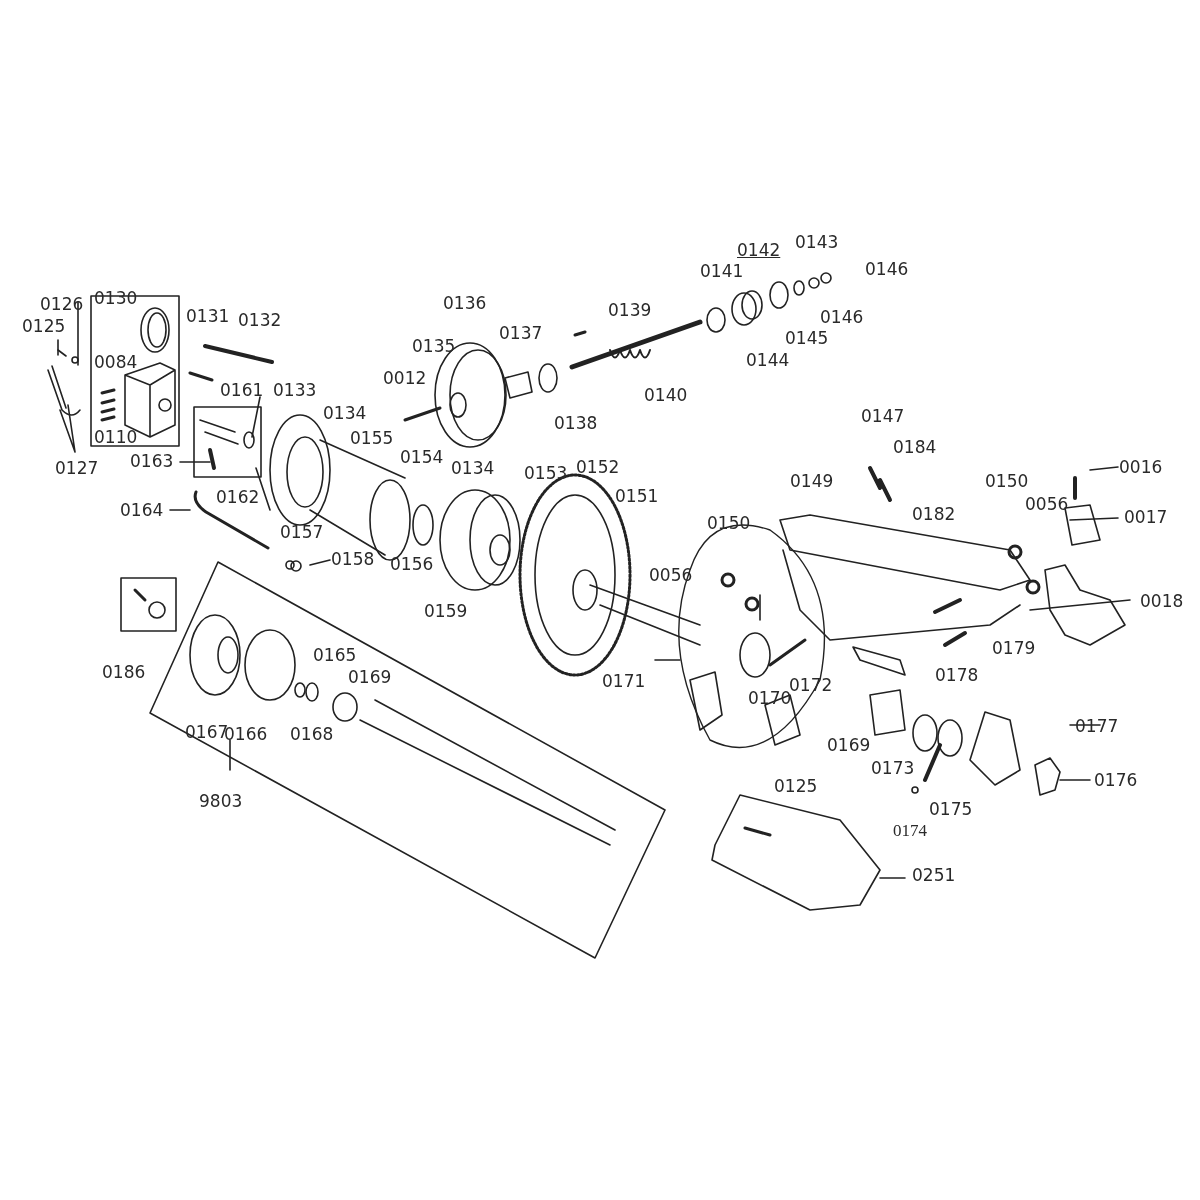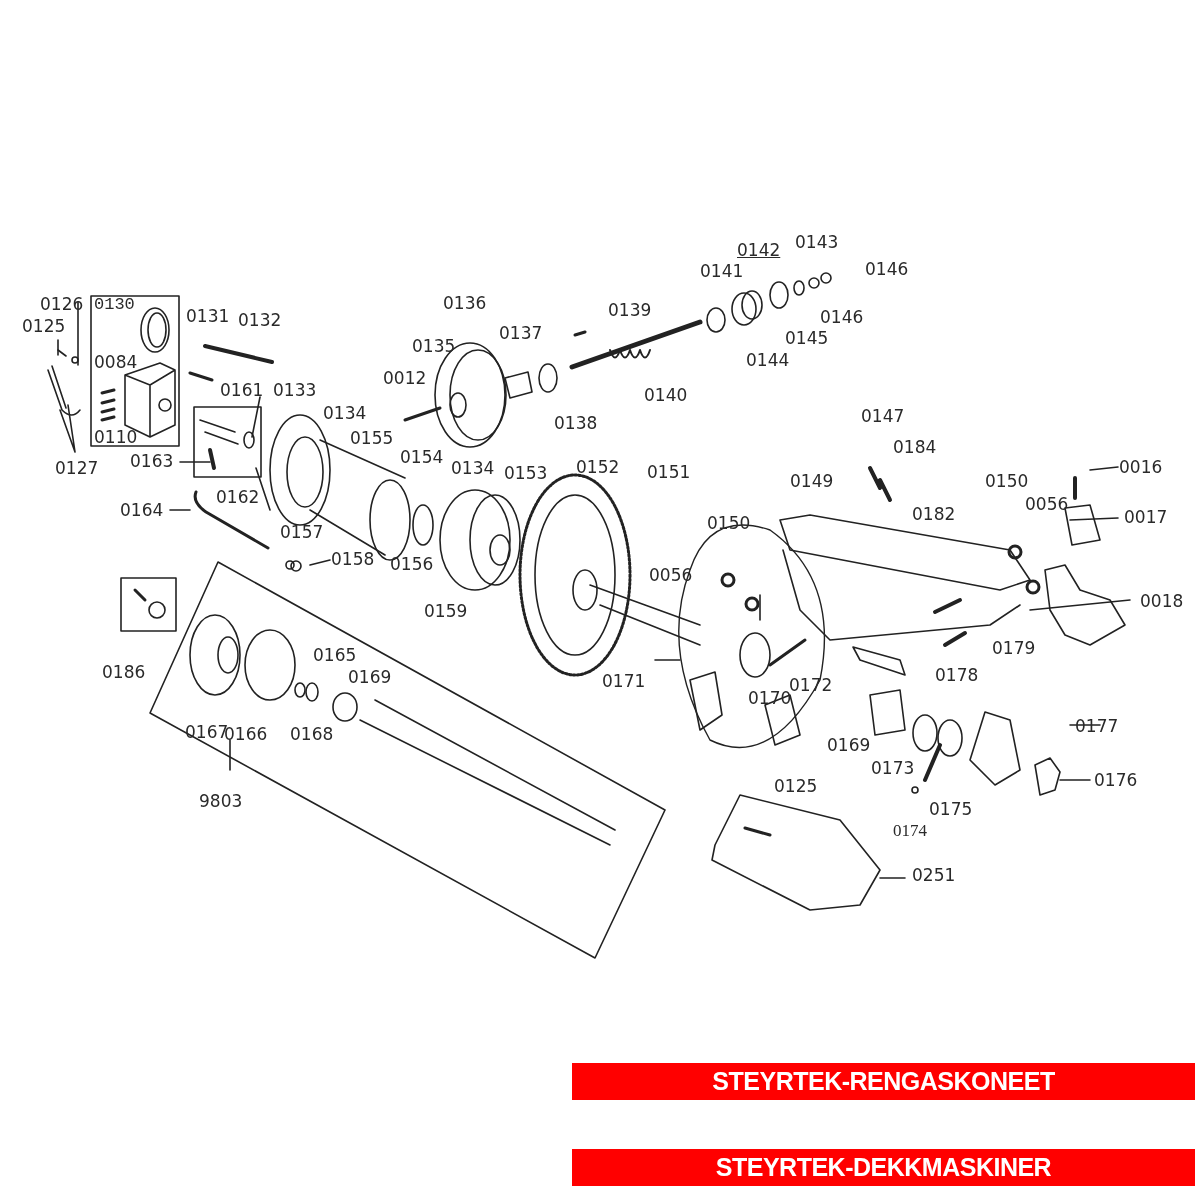--- a/index.html
+++ b/index.html
@@ -123,21 +123,21 @@
     <ellipse cx="345" cy="707" rx="12" ry="14"></ellipse>
     <path d="M360 720 L610 845 M375 700 L615 830"></path>
 
     <path d="M78 302 L78 365 M58 340 L58 355 M75 452 L60 410 M75 452 L68 405 M260 397 L252 437 M270 510 L256 468 M210 462 L180 462 M190 510 L170 510 M310 565 L330 560 M760 595 L760 620 M680 660 L655 660 M1030 610 L1130 600 M1070 520 L1118 518 M1090 470 L1118 467 M1100 725 L1070 725 M1060 780 L1090 780 M880 878 L905 878 M230 770 L230 740"></path>
   </svg>
 
   <div id="labels-layer">
       <div class="lbl" style="left: 40px; top: 296px;">0126</div>
       <div class="lbl" style="left: 22px; top: 318px;">0125</div>
       <div class="lbl" style="left: 55px; top: 460px;">0127</div>
-      <div class="lbl" style="left: 94px; top: 296px; font-family: Liberation Mono, monospace;">0130</div>
+      <div class="lbl" style="left: 94px; top: 290px;">0130</div>
       <div class="lbl" style="left: 94px; top: 354px;">0084</div>
       <div class="lbl" style="left: 94px; top: 429px;">0110</div>
       <div class="lbl" style="left: 186px; top: 308px;">0131</div>
       <div class="lbl" style="left: 238px; top: 312px;">0132</div>
       <div class="lbl" style="left: 220px; top: 382px;">0161</div>
       <div class="lbl" style="left: 273px; top: 382px;">0133</div>
       <div class="lbl" style="left: 130px; top: 453px;">0163</div>
       <div class="lbl" style="left: 216px; top: 489px;">0162</div>
       <div class="lbl" style="left: 120px; top: 502px;">0164</div>
       <div class="lbl" style="left: 383px; top: 370px;">0012</div>
@@ -151,23 +151,23 @@
       <div class="lbl" style="left: 737px; top: 242px; text-decoration: underline;">0142</div>
       <div class="lbl" style="left: 795px; top: 234px;">0143</div>
       <div class="lbl" style="left: 865px; top: 261px;">0146</div>
       <div class="lbl" style="left: 820px; top: 309px;">0146</div>
       <div class="lbl" style="left: 785px; top: 330px;">0145</div>
       <div class="lbl" style="left: 746px; top: 352px;">0144</div>
       <div class="lbl" style="left: 323px; top: 405px;">0134</div>
       <div class="lbl" style="left: 350px; top: 430px;">0155</div>
       <div class="lbl" style="left: 400px; top: 449px;">0154</div>
       <div class="lbl" style="left: 451px; top: 460px;">0134</div>
-      <div class="lbl" style="left: 504px; top: 465px;">0153</div>
+      <div class="lbl" style="left: 524px; top: 465px;">0153</div>
       <div class="lbl" style="left: 576px; top: 459px;">0152</div>
-      <div class="lbl" style="left: 615px; top: 464px; margin-left: 32px;">0151</div>
+      <div class="lbl" style="left: 615px; top: 488px;">0151</div>
       <div class="lbl" style="left: 280px; top: 524px;">0157</div>
       <div class="lbl" style="left: 331px; top: 551px;">0158</div>
       <div class="lbl" style="left: 390px; top: 556px;">0156</div>
       <div class="lbl" style="left: 424px; top: 603px;">0159</div>
       <div class="lbl" style="left: 102px; top: 664px;">0186</div>
       <div class="lbl" style="left: 313px; top: 647px;">0165</div>
       <div class="lbl" style="left: 348px; top: 669px;">0169</div>
       <div class="lbl" style="left: 176px; top: 724px; margin-left: 9px;">0167</div>
       <div class="lbl" style="left: 224px; top: 726px;">0166</div>
       <div class="lbl" style="left: 290px; top: 726px;">0168</div>
@@ -193,15 +193,13 @@
       <div class="lbl" style="left: 871px; top: 760px;">0173</div>
       <div class="lbl" style="left: 929px; top: 801px;">0175</div>
       <div class="lbl" style="left: 893px; top: 822px; font-family: Liberation Serif, serif;">0174</div>
       <div class="lbl" style="left: 1094px; top: 772px;">0176</div>
       <div class="lbl" style="left: 774px; top: 778px;">0125</div>
       <div class="lbl" style="left: 912px; top: 867px;">0251</div>
     </div>
 </div>
 
 <div id="footer">
-  <div class="bar" style="top:8px">STEYRTEK-RENGASKONEET</div>
-  <div class="bar" style="top:94px">STEYRTEK-DEKKMASKINER</div>
 </div>
 
 </body></html>

